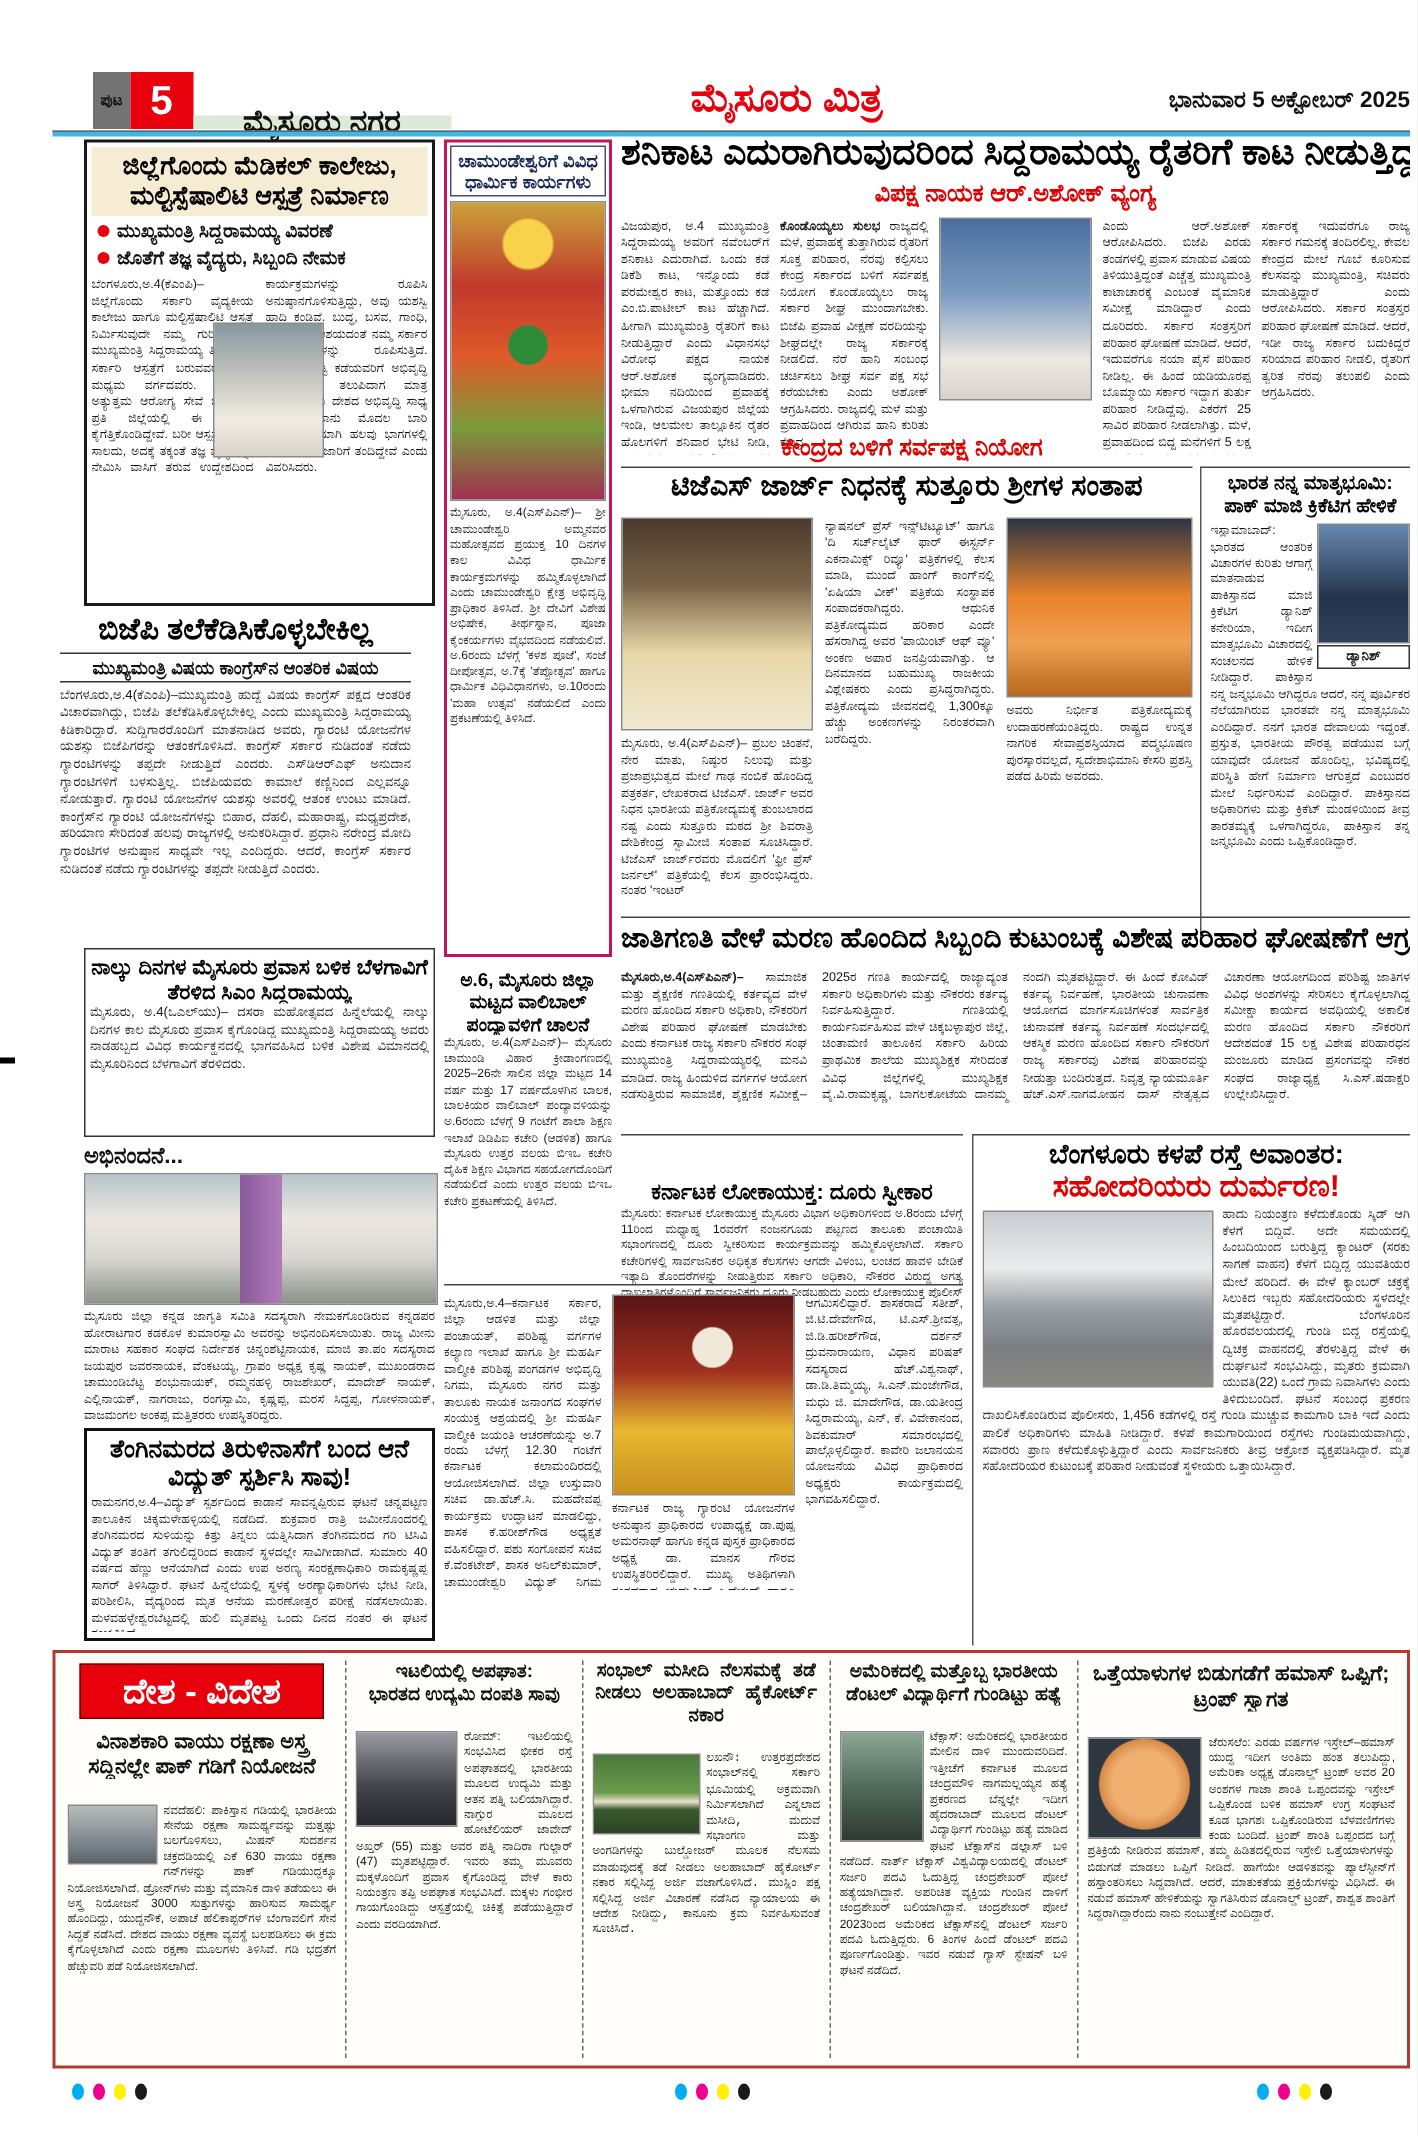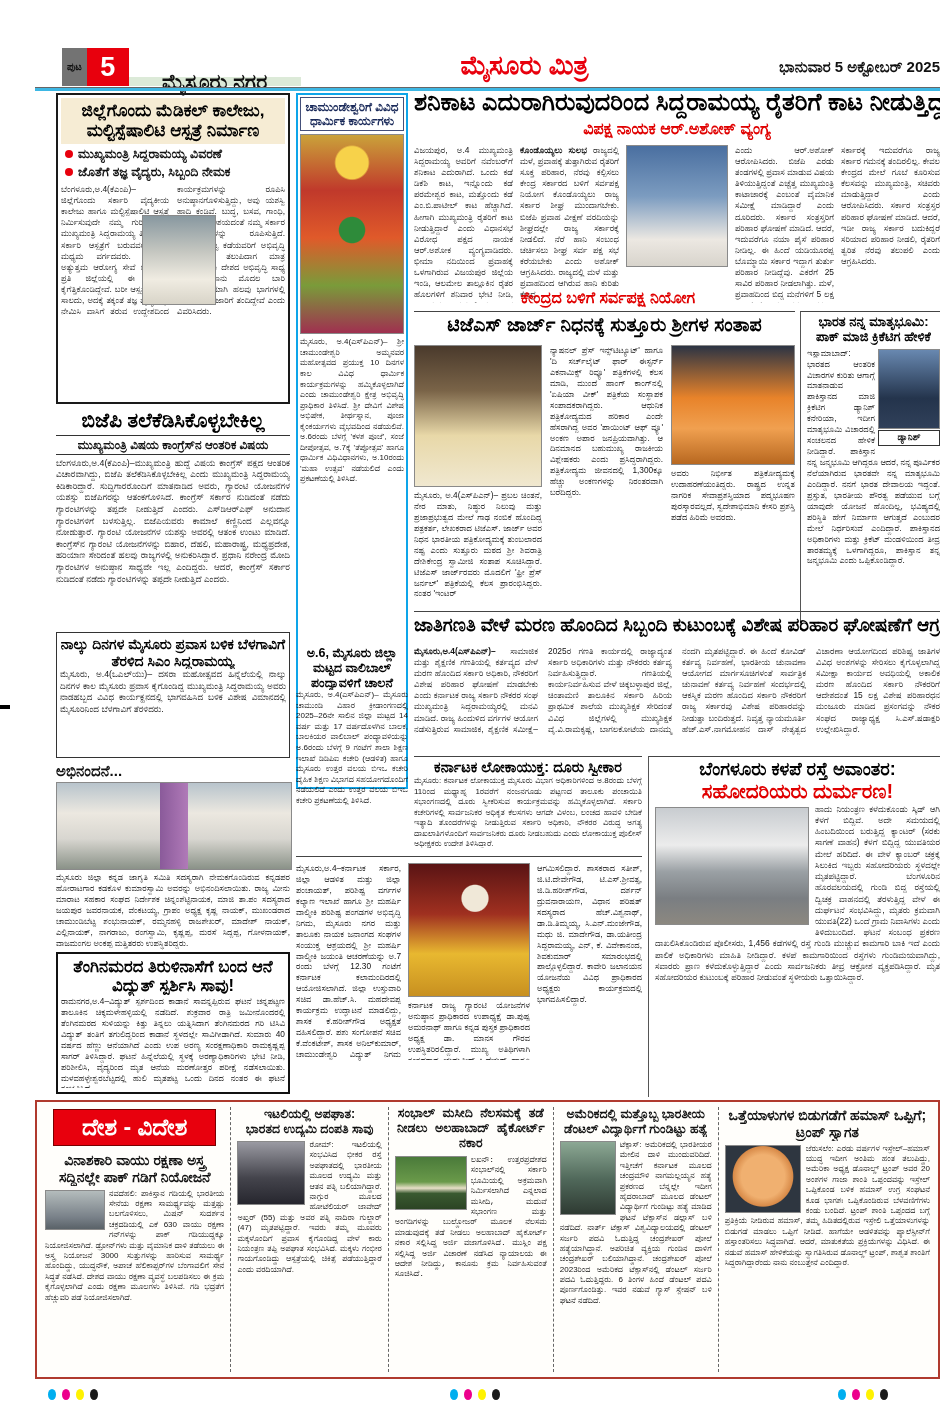--- a/index.html
+++ b/index.html
@@ -18,37 +18,37 @@
   .masthead{left:412px;top:50px;width:225px;text-align:center;color:#e8000d;font-size:26px;font-weight:bold;}
   .hdr-date{left:645px;top:58px;width:295px;text-align:right;font-size:15px;font-weight:bold;}
   .hdr-rule{left:35px;top:87px;width:905px;height:3px;background:#3db7e4;border-top:1px solid #666;}
   
   .artA{left:56px;top:93px;width:234px;height:311px;border:2px solid #1a1a1a;padding:3px;box-sizing:border-box;}
   .artA .hl{font-size:17px;background:#f6ecd4;padding:3px 1px;}
   .bullet{display:flex;align-items:flex-start;font-weight:bold;font-size:12.5px;margin:3px 0 0 4px;line-height:1.2;}
   .bullet .dot-r{width:8px;height:8px;border-radius:50%;background:#e8000d;margin:3px 5px 0 0;flex:0 0 auto;}
   .artA .body{height:196px;column-count:2;column-gap:8px;margin-top:4px;position:relative;}
   .ph-sidda{left:84px;top:120px;width:72px;height:88px;background:linear-gradient(180deg,#8898a0,#c4c6c0 40%,#f0ece2 72%,#d8d4c8);}
-  .artB{left:56px;top:409px;width:234px;height:220px;}
+  .artB{left:40px;top:409px;width:234px;height:220px;}
   .artB .hl{font-size:20px;}
   .subB{font-weight:bold;font-size:12px;text-align:center;border-top:1px solid #333;border-bottom:1px solid #333;padding:2px 0;margin:2px 0 3px;}
   .artB .body{height:158px;font-size:8.8px;}
   .artC{left:56px;top:632px;width:234px;height:126px;border:1px solid #333;padding:3px;box-sizing:border-box;}
   .artC .hl{font-size:14px;}
   .artC .body{height:78px;font-size:8.8px;}
   .felab{left:56px;top:762px;width:234px;font-size:15px;font-weight:bold;}
   .ph-group{left:56px;top:782px;width:234px;height:86px;background:
      linear-gradient(90deg,transparent 44%,#8a5a9a 44%,#b07ab8 56%,transparent 56%),
      linear-gradient(180deg,#b8c4cc,#ece8e0 35%,#d8d6d0 65%,#8a9288);}
   .felcap{left:56px;top:872px;width:234px;height:78px;font-size:8.3px;}
   .artE{left:56px;top:952px;width:234px;height:142px;border:2px solid #111;padding:3px;box-sizing:border-box;}
   .artE .hl{font-size:16.5px;}
   .artE .body{height:92px;font-size:8.3px;}
   
-  .cham{left:296px;top:93px;width:112px;height:696px;border:2px solid #0ea5e9;padding:2px;box-sizing:border-box;}
+  .cham{left:296px;top:93px;width:112px;height:545px;border:2px solid #be185d;padding:2px;box-sizing:border-box;}
   .cham .hl{font-size:12px;border:1px solid #44507a;padding:2px 1px;color:#1a2a5a;}
   .ph-deity{width:102px;height:198px;margin:3px auto;background:
      radial-gradient(circle at 50% 14%,#f7d24a 0 9%,transparent 10%),
      radial-gradient(circle at 50% 48%,#2e8b3a 0 11%,transparent 12%),
      linear-gradient(180deg,#caa23a 0%,#c0392b 28%,#e05a2a 52%,#7a9b3a 76%,#a03050 100%);}
   .cham .body{height:290px;font-size:8px;}
   .volley{left:296px;top:646px;width:112px;height:208px;}
   .volley .hl{font-size:12.5px;}
   .volley .body{height:154px;font-size:8px;}
   
@@ -75,21 +75,21 @@
   .dan .body{height:252px;font-size:8.3px;margin-top:3px;}
   .dan-phwrap{float:right;width:62px;margin:1px 0 2px 3px;}
   .ph-danish{width:60px;height:78px;background:linear-gradient(180deg,#6888b0,#24344c 62%,#30405a);}
   .dan-cap{border:1px solid #333;font-size:9px;font-weight:bold;text-align:center;margin-top:1px;padding:1px 0;}
   
   .cen{left:414px;top:611px;width:526px;height:144px;border-top:1px solid #444;padding-top:2px;box-sizing:border-box;}
   .cen .hl{font-size:18.5px;height:28px;white-space:nowrap;}
   .cen .body{height:106px;column-count:4;column-gap:10px;margin-top:4px;}
   
   .lok{left:414px;top:756px;width:228px;height:100px;border-top:1px solid #444;padding-top:2px;box-sizing:border-box;}
-  .lok .hl{font-size:14.5px;}
+  .lok .hl{font-size:14.5px;margin-top:28px;}
   .lok .body{height:72px;font-size:8px;}
   
   .road{left:648px;top:756px;width:292px;height:341px;border-top:1px solid #444;border-left:1px solid #555;padding:2px 0 0 6px;box-sizing:border-box;}
   .road .h1{font-size:18px;}
   .road .h2{font-size:20px;color:#e00000;}
   .ph-car{float:left;width:152px;height:116px;margin:3px 6px 3px 0;background:
      linear-gradient(180deg,#c8ccd0,#ececec 32%,#9aa0a4 55%,#7a7e82 78%,#8c8880);}
   .road .body{font-size:8.5px;height:300px;}
   
   .val{left:296px;top:856px;width:346px;height:241px;border-top:1px solid #444;padding-top:2px;box-sizing:border-box;}
@@ -104,21 +104,21 @@
   
   .bot{left:35px;top:1100px;width:905px;height:279px;border:2px solid #b03a2e;background:#fffefb;
        display:flex;padding:5px 2px;box-sizing:border-box;}
   .bcol{padding:0 6px;border-left:1px dashed #666;overflow:hidden;}
   .bcol:first-child{border-left:none;}
   .bc1{flex:1.18;} .bc2{flex:0.95;} .bc3{flex:1.0;font-family:Liberation Mono, monospace;} .bc4{flex:1.0;} .bc5{flex:1.35;}
   .dv-box{background:#e8000d;color:#fff;font-size:23px;font-weight:bold;text-align:center;
           padding:4px 0;border:1px solid #7a0000;margin:2px 8px 6px;}
   .bhl{font-weight:bold;font-size:14px;text-align:center;line-height:1.2;overflow:hidden;}
   .bhl-s{font-size:12.5px;}
-  .bbody{font-size:8px;line-height:1.3;text-align:justify;overflow:hidden;margin-top:3px;}
+  .bbody{font-size:8px;line-height:1.3;text-align:justify;overflow:hidden;margin-top:16px;}
   .ph-defense{float:left;width:58px;height:38px;margin:1px 4px 1px 0;background:linear-gradient(180deg,#b4bcbc,#788088 70%,#5a6268);}
   .ph-couple{float:left;width:66px;height:62px;margin:1px 4px 1px 0;background:linear-gradient(180deg,#9a9aa2,#44444c 58%,#26262e);}
   .ph-court{float:left;width:70px;height:52px;margin:1px 4px 1px 0;background:linear-gradient(180deg,#4a7a3a,#6a9a4a 48%,#e8e0c8 60%,#3a5a30 70%,#2c4424);}
   .ph-student{float:left;width:54px;height:72px;margin:1px 4px 1px 0;background:linear-gradient(180deg,#8ca894,#50685a 52%,#2e3a32);}
   .ph-trump{float:left;width:74px;height:66px;margin:1px 5px 1px 0;background:
      radial-gradient(circle at 50% 46%,#f0b070 0 42%,#d88a48 58%,#2e3640 60%);}
   
   .dots{display:flex;gap:6px;top:1389px;}
   .dot{width:8px;height:11px;border-radius:50%;}
   .c{background:#00aeef;} .m{background:#ec008c;} .y{background:#fff200;} .k{background:#1a1a1a;}

